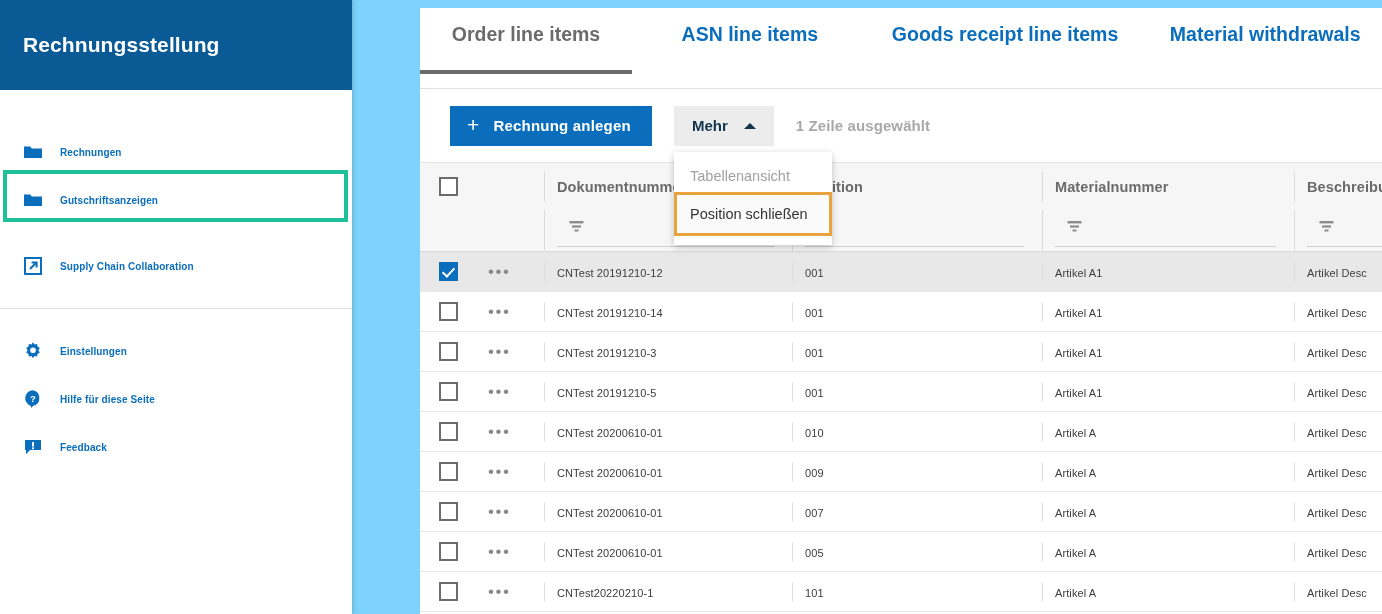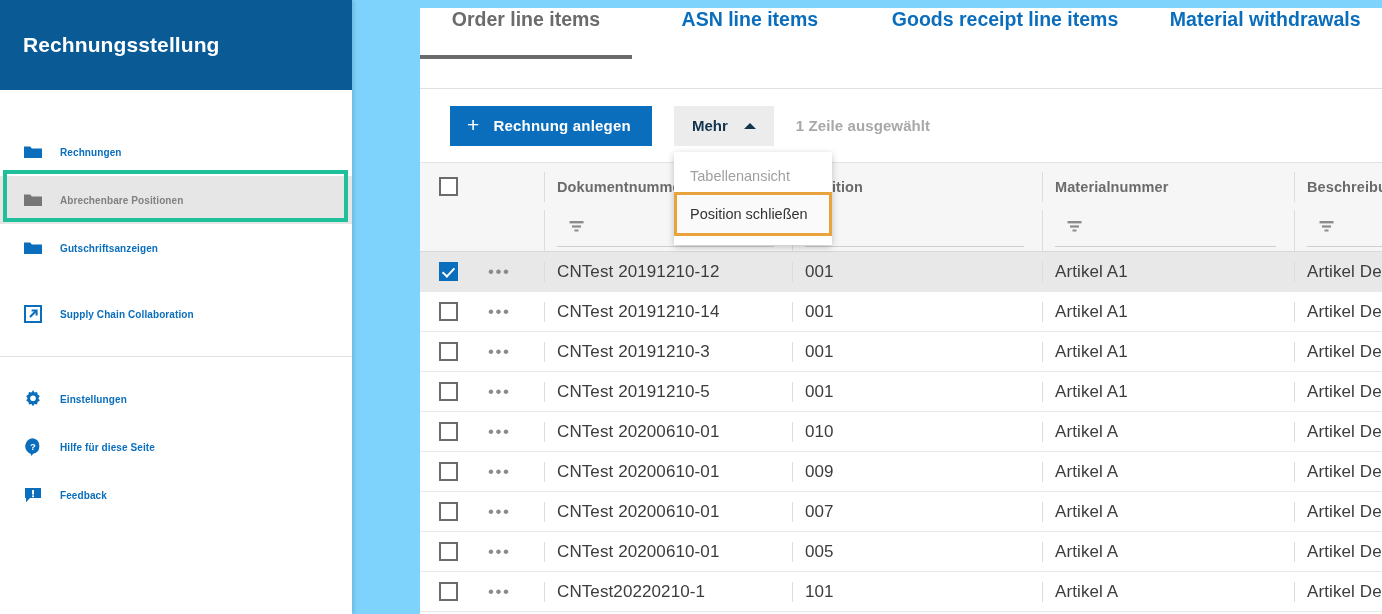--- a/index.html
+++ b/index.html
@@ -92,21 +92,21 @@
   }
 
   
   #tabbar {
     position: relative;
     height: 81px;
     background: #ffffff;
   }
   #tabs {
     display: flex;
-    align-items: flex-start;
+    align-items: center;
     height: 81px;
     padding-left: 0;
     gap: 6px;
   }
   .tab {
     font-size: 19.5px;
     font-weight: bold;
     color: #0a6ebd;
     padding: 0 0 28px 0;
     margin: 0;
@@ -266,21 +266,21 @@
   #header-row .hcell {
     font-size: 14.5px;
     color: #6b6b6b;
     font-weight: bold;
     height: 30px;
     display: flex;
     align-items: center;
     letter-spacing: 0.1px;
   }
   .data-row .dcell {
-    font-size: 17px;
+    font-size: 11px;
     color: #3c3c3c;
     white-space: nowrap;
     overflow: hidden;
     letter-spacing: 0.1px;
   }
 
   .chkbox {
     width: 19px; height: 19px;
     border: 2px solid #6b6b6b;
     box-sizing: border-box;
@@ -340,28 +340,20 @@
 
       <div class="nav-item">
         <span class="nav-icon">
           <svg width="20" height="20" viewBox="0 0 20 20">
               <path d="M1 4.5h6.2l1.6 2H19V16H1z" fill="#0a6ebd"></path>
             </svg>
         </span>
         <span class="nav-label">Rechnungen</span>
       </div>
 
-      <div class="nav-item selected">
-        <span class="nav-icon">
-          <svg width="20" height="20" viewBox="0 0 20 20">
-              <path d="M1 4.5h6.2l1.6 2H19V16H1z" fill="#767676"></path>
-            </svg>
-        </span>
-        <span class="nav-label">Abrechenbare Positionen</span>
-      </div>
 
       <div class="nav-item">
         <span class="nav-icon">
           <svg width="20" height="20" viewBox="0 0 20 20">
               <path d="M1 4.5h6.2l1.6 2H19V16H1z" fill="#0a6ebd"></path>
             </svg>
         </span>
         <span class="nav-label">Gutschriftsanzeigen</span>
       </div>
     </div>

